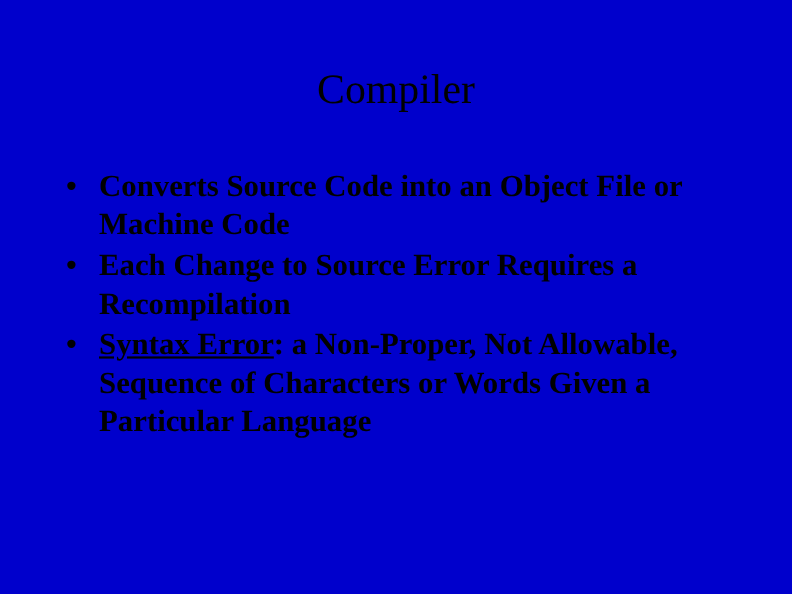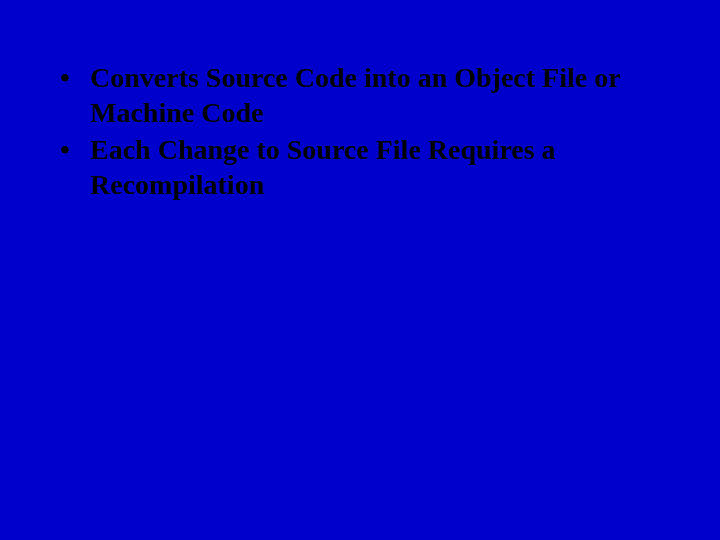--- a/index.html
+++ b/index.html
@@ -47,19 +47,21 @@
       top: 0;
     }
     .underline {
       text-decoration: underline;
     }
   </style>
 </head>
 <body>
 
 <div class="slide">
+  <h1 class="title">Compiler</h1>
   <div class="content">
     <ul>
       <li>Converts Source Code into an Object File or Machine Code</li>
-      <li>Each Change to Source File Requires a Recompilation</li>
+      <li>Each Change to Source Error Requires a Recompilation</li>
+      <li><span class="underline">Syntax Error</span><span>: a Non-Proper, Not Allowable, Sequence of Characters or Words Given a Particular Language</span></li>
     </ul>
   </div>
 </div>
 
 </body></html>

